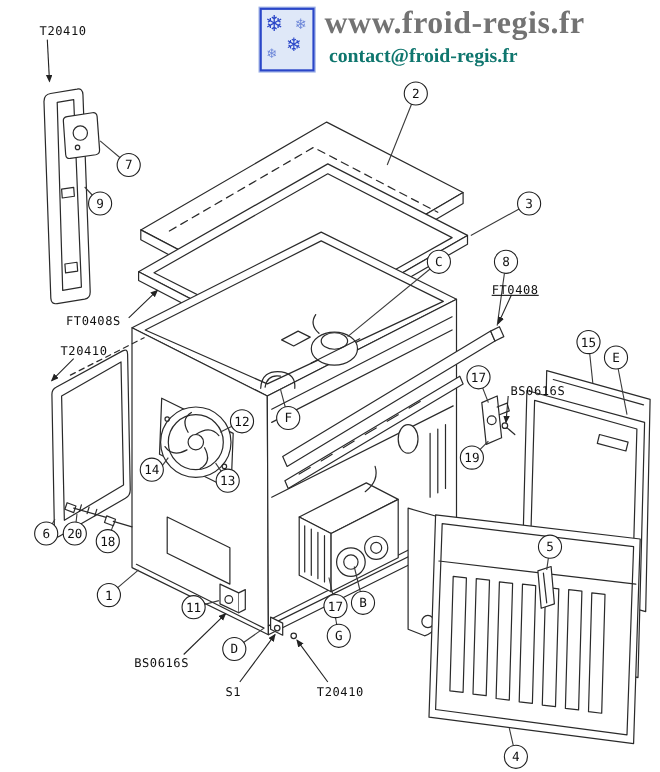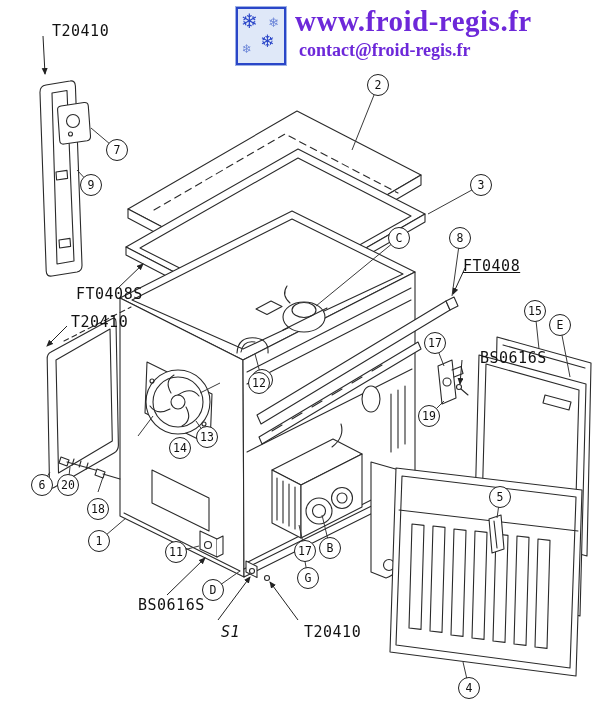--- a/index.html
+++ b/index.html
@@ -41,22 +41,22 @@
 
   
   .callout {
     position:absolute; width:22px; height:22px;
     border:1.4px solid #1f1f1f; border-radius:50%;
     background:#ffffff; color:#111;
     display:flex; align-items:center; justify-content:center;
     font-size:11.5px; font-family:"DejaVu Sans Mono", monospace;
   }
   .part-label {
-    position:absolute; font-size:15px; letter-spacing:0.5px;
-    color:#111; white-space:nowrap;margin-left:16px;
+    position:absolute; font-size:11px; letter-spacing:0.5px;
+    color:#111; white-space:nowrap;
   }
   .footnote {
     position:absolute; left:38px; top:652px;
     font-size:11px; letter-spacing:0.5px; color:#111;
   }
   .leader { stroke:#3a3a3a; stroke-width:1; }
   .label-arrow { stroke:#222; stroke-width:1; marker-end:url(#arrowhead); }
 </style>
 </head>
 <body>
@@ -248,51 +248,51 @@
       <div class="callout" style="left: 367px; top: 74px;">2</div>
       <div class="callout" style="left: 470px; top: 174px;">3</div>
       <div class="callout" style="left: 388px; top: 227px;">C</div>
       <div class="callout" style="left: 449px; top: 227px;">8</div>
       <div class="callout" style="left: 106px; top: 139px;">7</div>
       <div class="callout" style="left: 80px; top: 174px;">9</div>
       <div class="callout" style="left: 524px; top: 300px;">15</div>
       <div class="callout" style="left: 549px; top: 314px;">E</div>
       <div class="callout" style="left: 424px; top: 332px;">17</div>
       <div class="callout" style="left: 251px; top: 369px;">F</div>
-      <div class="callout" style="left: 209px; top: 372px; margin-left: 39px;">12</div>
+      <div class="callout" style="left: 209px; top: 372px;">12</div>
       <div class="callout" style="left: 418px; top: 405px;">19</div>
-      <div class="callout" style="left: 127px; top: 437px; margin-left: 42px;">14</div>
+      <div class="callout" style="left: 127px; top: 416px;">14</div>
       <div class="callout" style="left: 196px; top: 426px;">13</div>
       <div class="callout" style="left: 31px; top: 474px;">6</div>
       <div class="callout" style="left: 57px; top: 474px;">20</div>
-      <div class="callout" style="left: 87px; top: 481px; margin-top: 17px;">18</div>
+      <div class="callout" style="left: 87px; top: 481px;">18</div>
       <div class="callout" style="left: 489px; top: 486px;">5</div>
       <div class="callout" style="left: 88px; top: 530px;">1</div>
       <div class="callout" style="left: 165px; top: 541px;">11</div>
       <div class="callout" style="left: 294px; top: 540px; text-align: center;">17</div>
       <div class="callout" style="left: 319px; top: 537px;">B</div>
       <div class="callout" style="left: 297px; top: 567px;">G</div>
       <div class="callout" style="left: 202px; top: 579px;">D</div>
       <div class="callout" style="left: 458px; top: 677px;">4</div>
       <div class="part-label" style="left: 36px; top: 22px;">T20410</div>
       <div class="part-label" style="left: 60px; top: 285px;">FT0408S</div>
       <div class="part-label" style="left: 55px; top: 313px;">T20410</div>
       <div class="part-label" style="left: 447px; top: 257px; text-decoration: underline;">FT0408</div>
       <div class="part-label" style="left: 464px; top: 349px;">BS0616S</div>
       <div class="part-label" style="left: 122px; top: 596px;">BS0616S</div>
-      <div class="part-label" style="left: 205px; top: 623px; font-style: italic;">S1</div>
+      <div class="part-label" style="left: 205px; top: 623px;">S1</div>
       <div class="part-label" style="left: 288px; top: 623px;">T20410</div>
     </div>
 
   <header>
     <div class="logo-box">
       <span class="flake f1">❄</span>
       <span class="flake f2">❄</span>
       <span class="flake f3">❄</span>
       <span class="flake f4">❄</span>
     </div>
     <div class="header-text">
-      <div class="site-url" style="color: #6d28d9; text-align: center;">www.froid-regis.fr</div>
-      <div class="site-email" style="color: #6d28d9;">contact@froid-regis.fr</div>
+      <div class="site-url" style="color: #737373; text-align: center;">www.froid-regis.fr</div>
+      <div class="site-email" style="color: #0f766e;">contact@froid-regis.fr</div>
     </div>
   </header>
 
 </div>
 
 </body></html>

